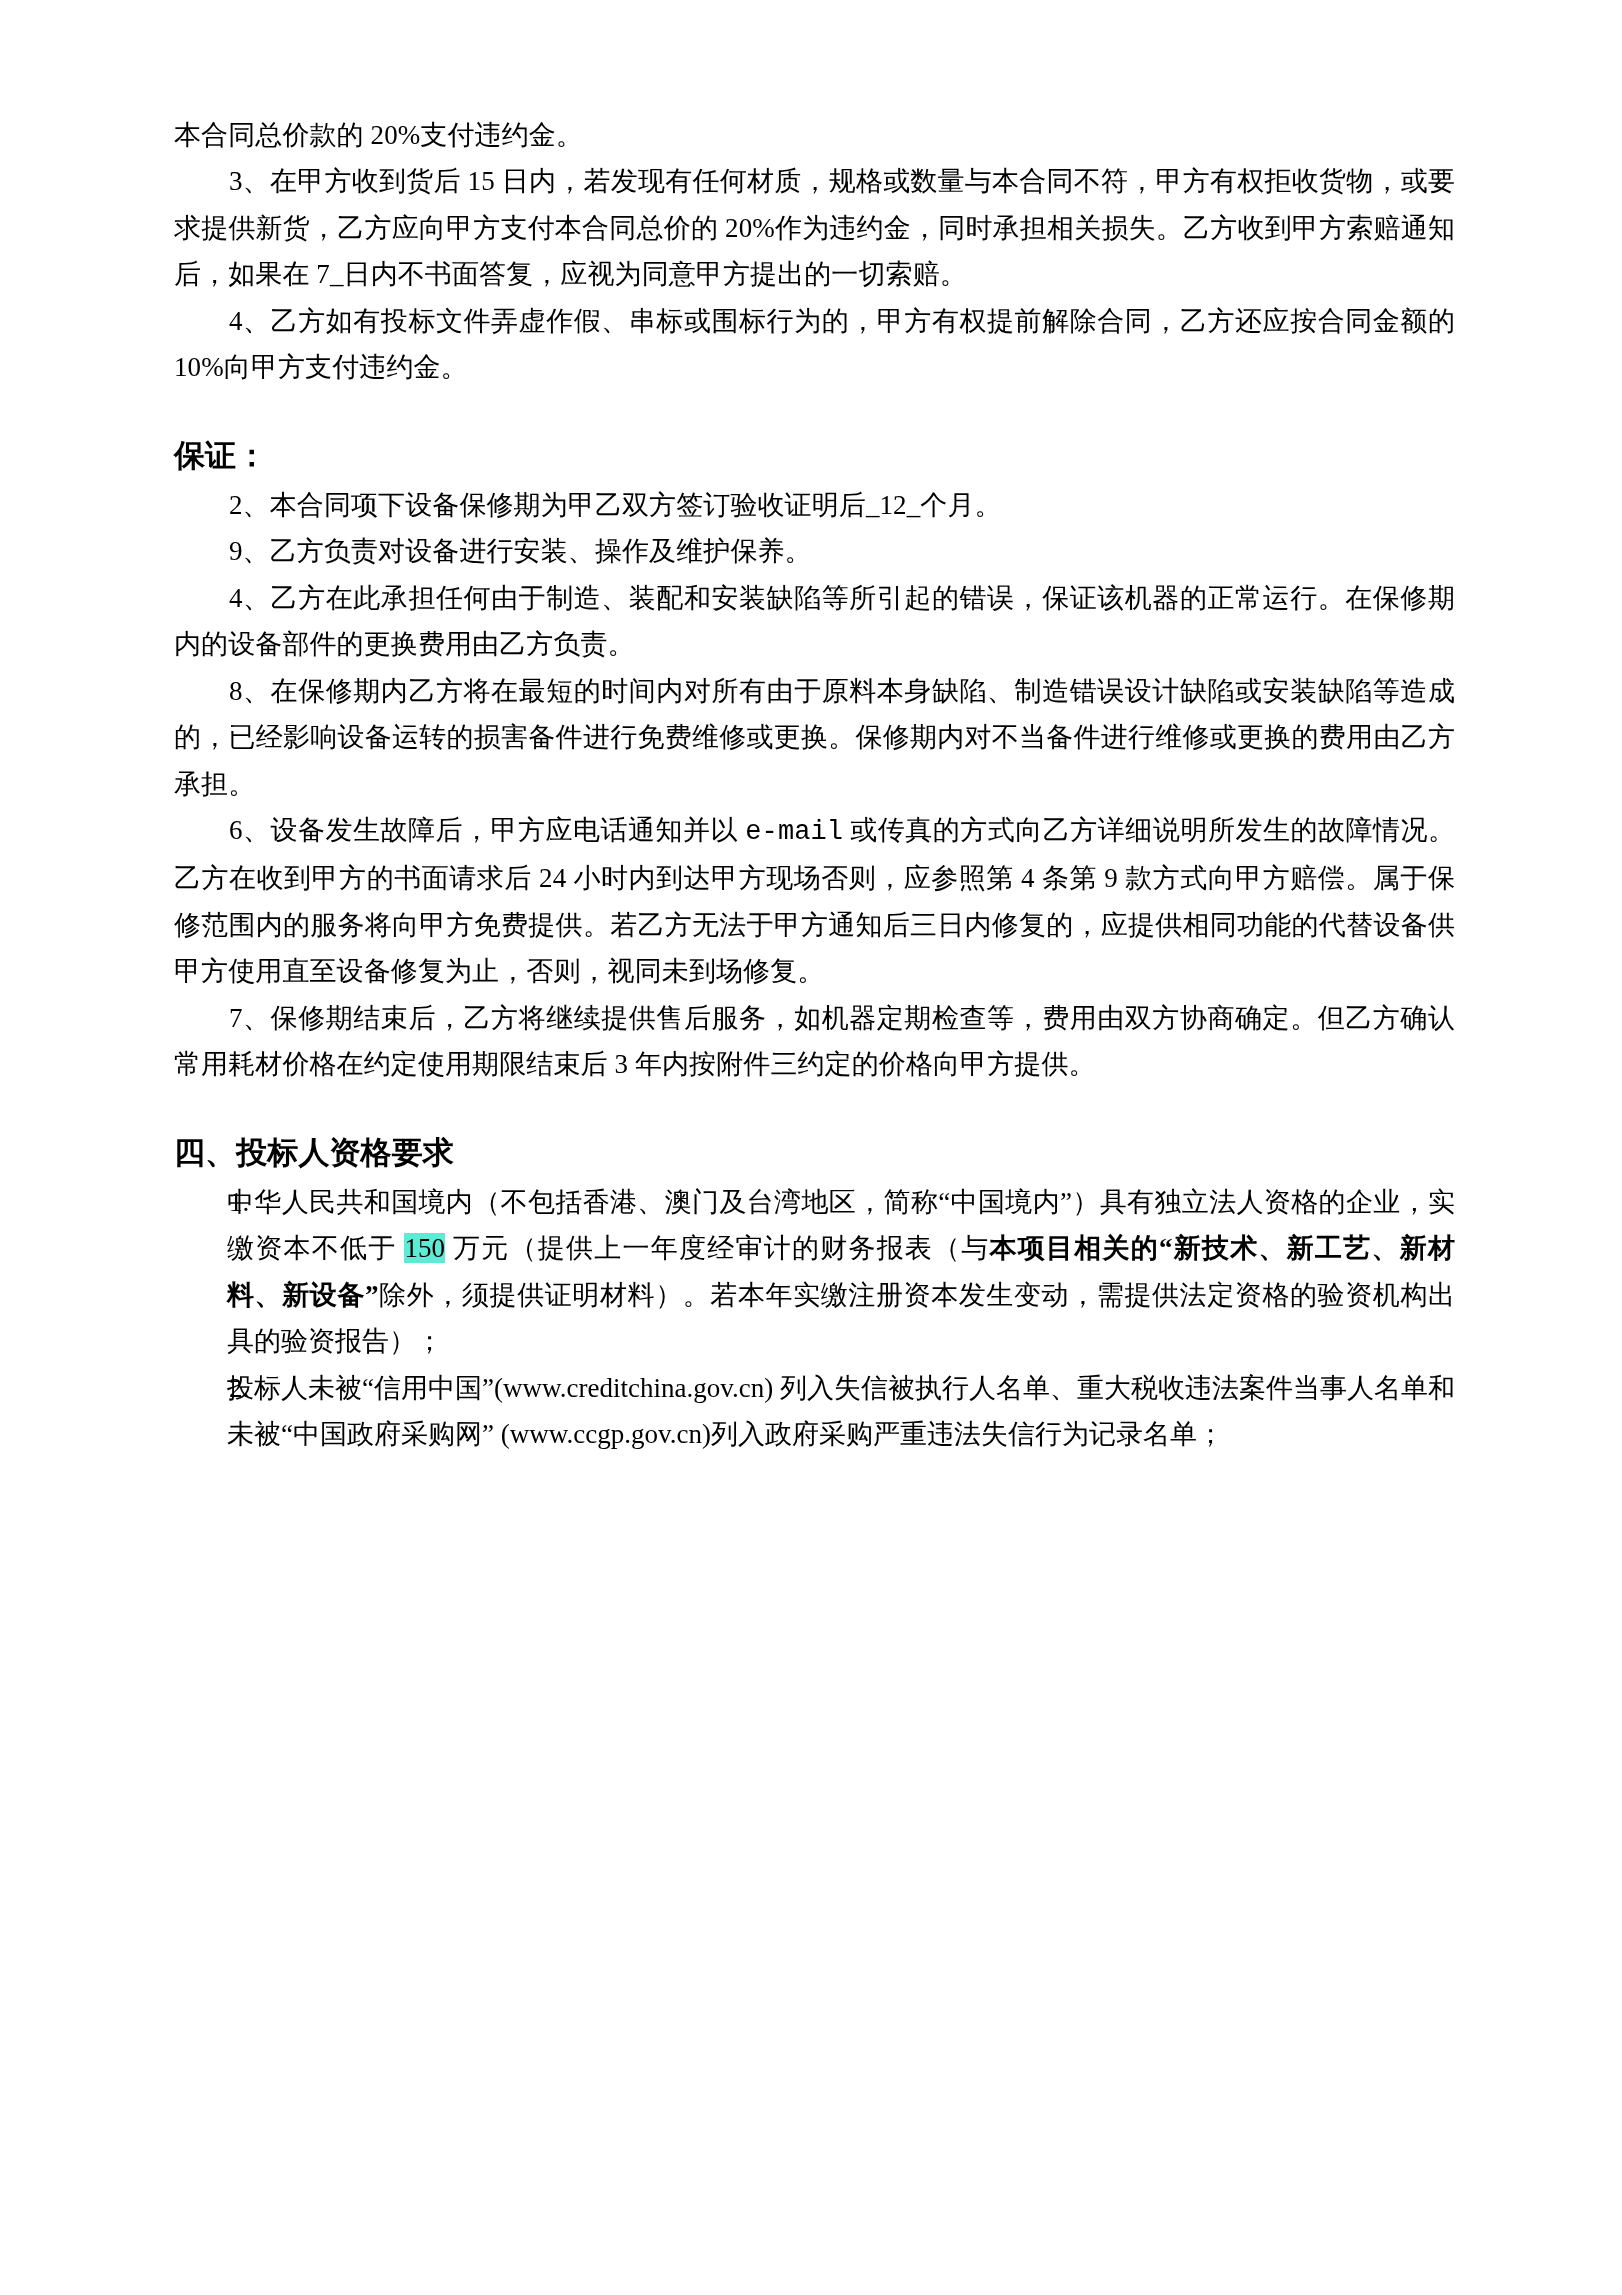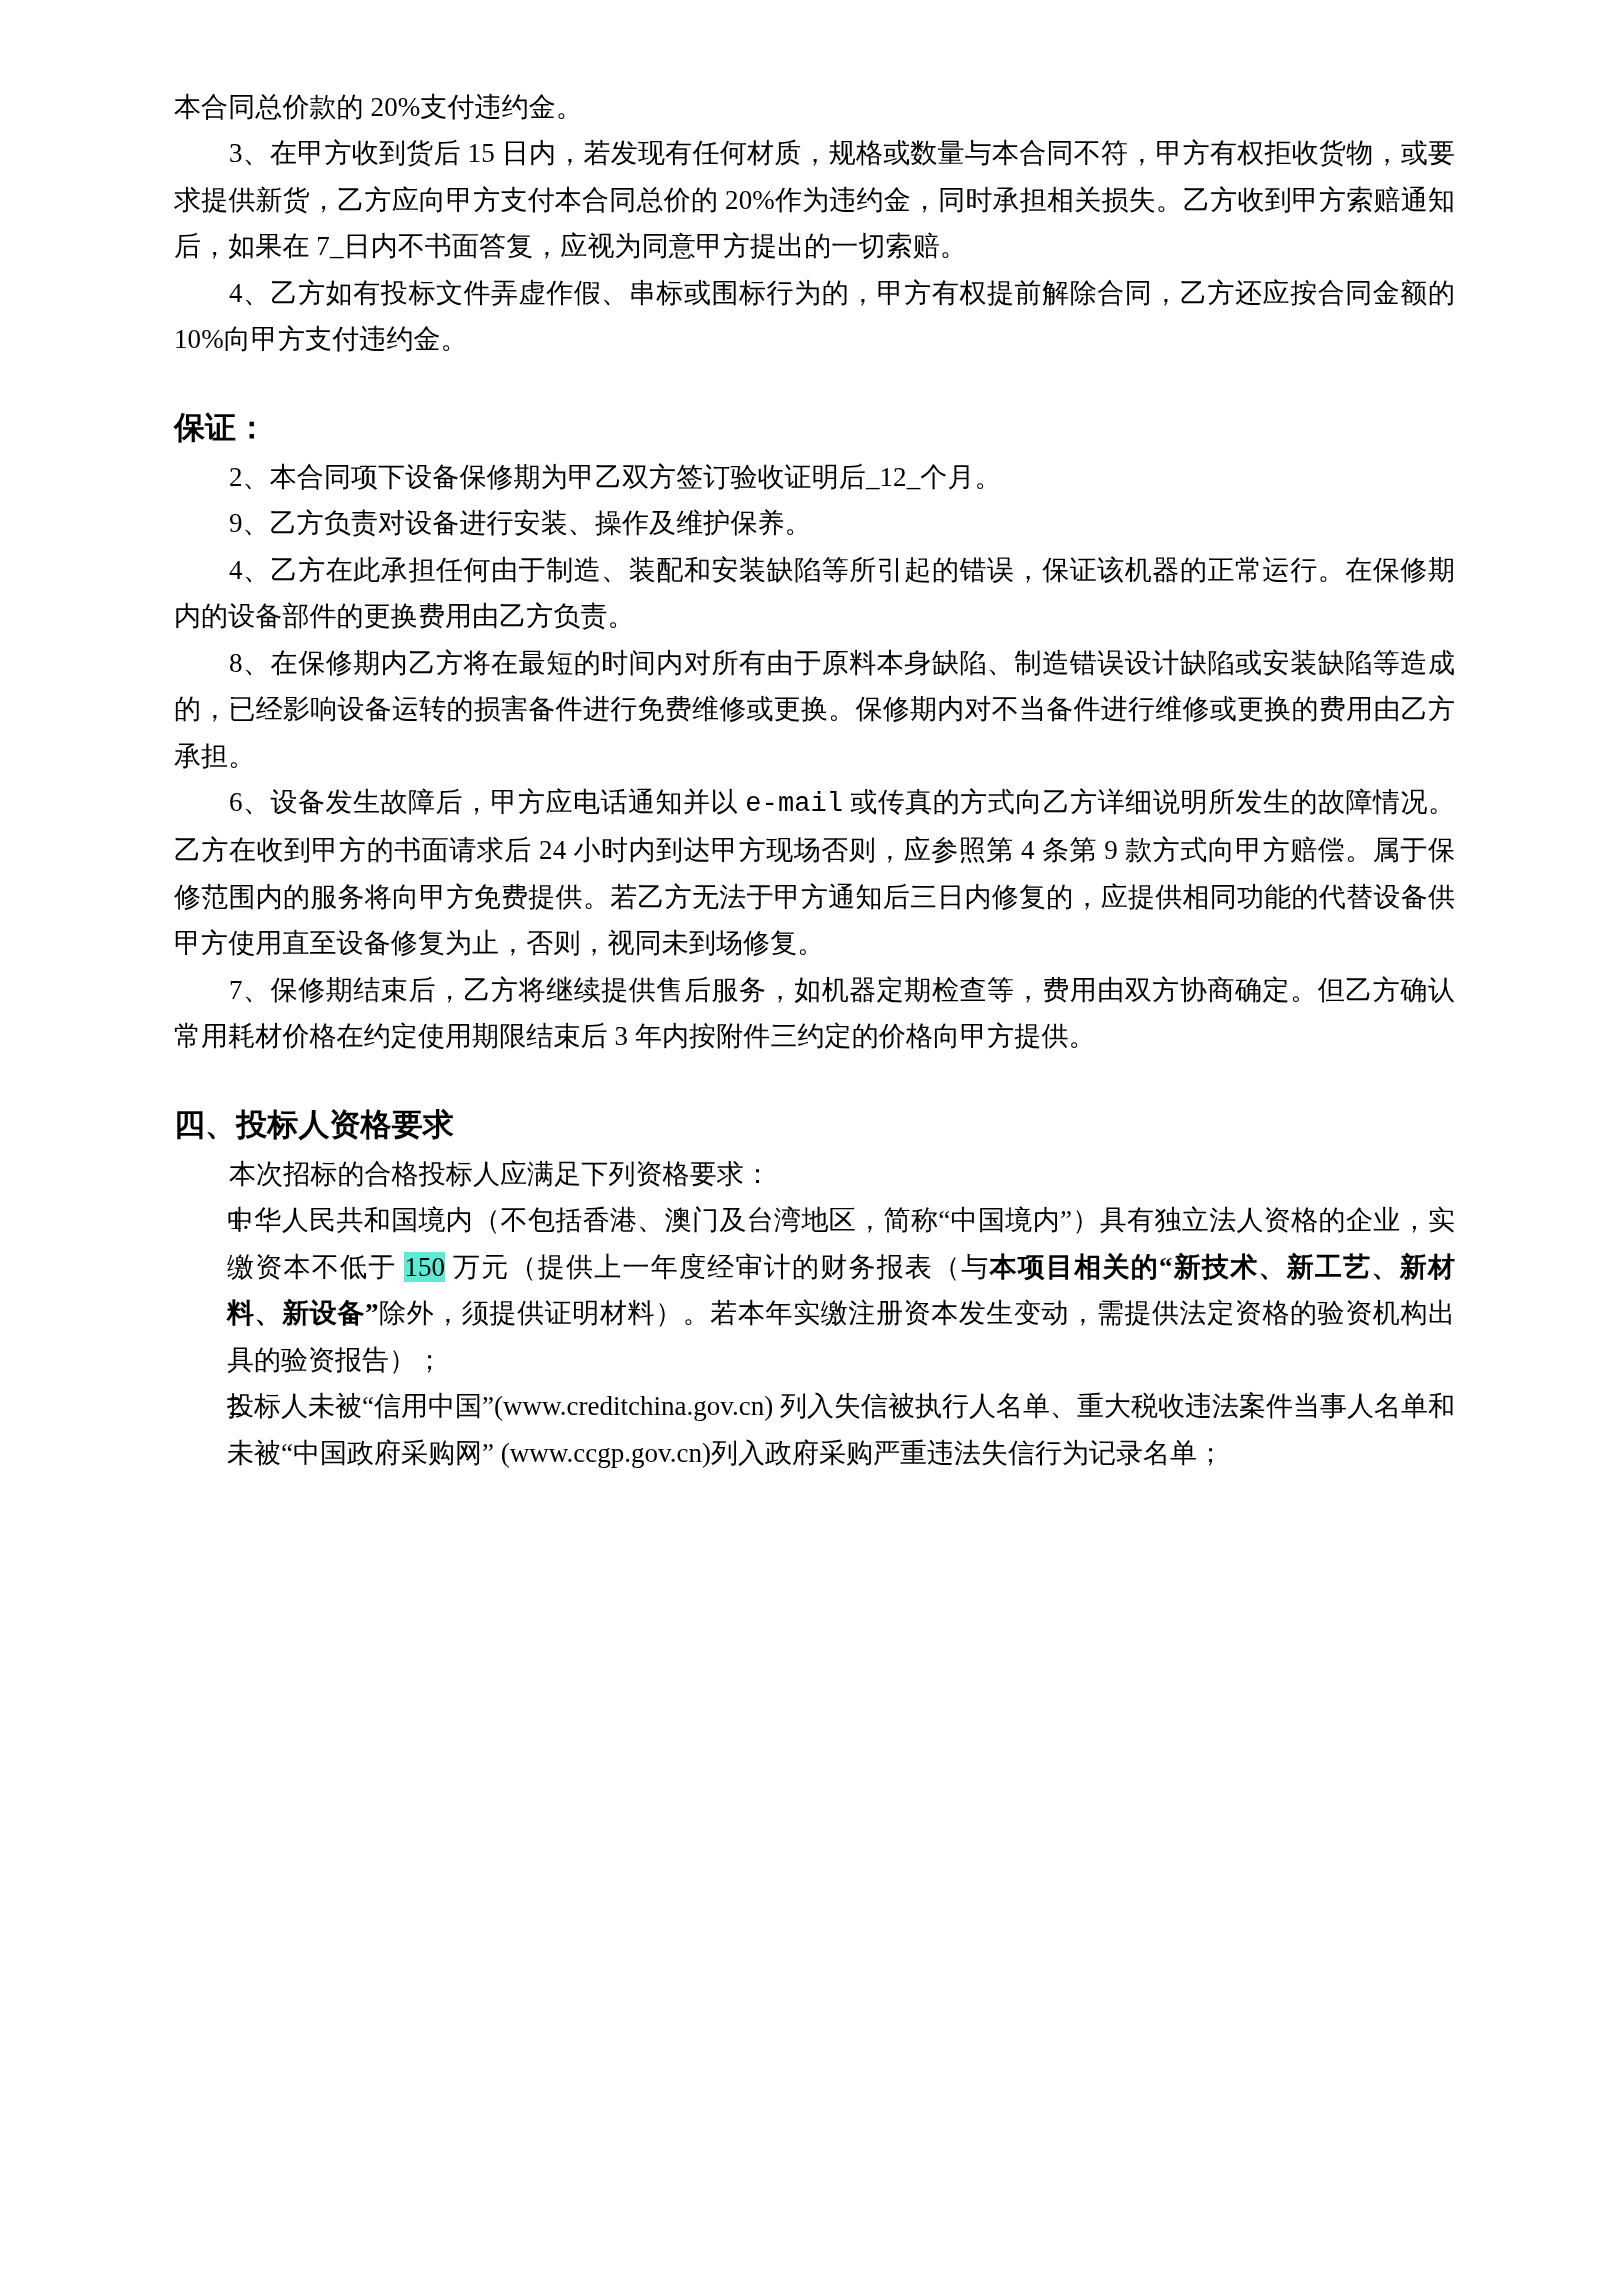--- a/index.html
+++ b/index.html
@@ -10,21 +10,21 @@
   body {
     font-family: "Liberation Serif", "DejaVu Serif", serif;
     color: #000000;
   }
   .page {
     position: relative;
     width: 1339px;
     height: 2295px;
     background: #ffffff;
     box-sizing: border-box;
-    padding: 84px 174px 0 174px;
+    padding: 112px 174px 0 174px;
   }
   .content {
     width: 1281px;
   }
   p {
     margin: 0;
     font-size: 27px;
     line-height: 1.72;
     text-align: justify;
     text-justify: inter-ideograph;
@@ -99,21 +99,20 @@
     <p class="indent">8、在保修期内乙方将在最短的时间内对所有由于原料本身缺陷、制造错误设计缺陷或安装缺陷等造成的，已经影响设备运转的损害备件进行免费维修或更换。保修期内对不当备件进行维修或更换的费用由乙方承担。</p>
 
     <p class="indent"><span>6、设备发生故障后，甲方应电话通知并以 </span><span class="mono">e-mail</span><span> 或传真的方式向乙方详细说明所发生的故障情况。乙方在收到甲方的书面请求后 24 小时内到达甲方现场否则，应参照第 4 条第 9 款方式向甲方赔偿。属于保修范围内的服务将向甲方免费提供。若乙方无法于甲方通知后三日内修复的，应提供相同功能的代替设备供甲方使用直至设备修复为止，否则，视同未到场修复。</span></p>
 
     <p class="indent">7、保修期结束后，乙方将继续提供售后服务，如机器定期检查等，费用由双方协商确定。但乙方确认常用耗材价格在约定使用期限结束后 3 年内按附件三约定的价格向甲方提供。</p>
 
     <div class="gap-lg"></div>
 
     <p class="heading noindent">四、投标人资格要求</p>
 
-    <p class="indent">本次招标的合格投标人应满足下列资格要求：</p>
 
     <ul class="numlist">
       <li>
         <span class="num">1.</span>
         <span class="txt"><span>中华人民共和国境内（不包括香港、澳门及台湾地区，简称“中国境内”）具有独立法人资格的企业，实缴资本不低于 </span><span class="hl">150</span><span> 万元（提供上一年度经审计的财务报表（与</span><span class="bold">本项目相关的“新技术、新工艺、新材料、新设备”</span><span>除外，须提供证明材料）。若本年实缴注册资本发生变动，需提供法定资格的验资机构出具的验资报告）；</span></span>
       </li>
       <li>
         <span class="num">2.</span>
         <span class="txt">投标人未被“信用中国”(www.creditchina.gov.cn) 列入失信被执行人名单、重大税收违法案件当事人名单和未被“中国政府采购网” (www.ccgp.gov.cn)列入政府采购严重违法失信行为记录名单；</span>
       </li>

